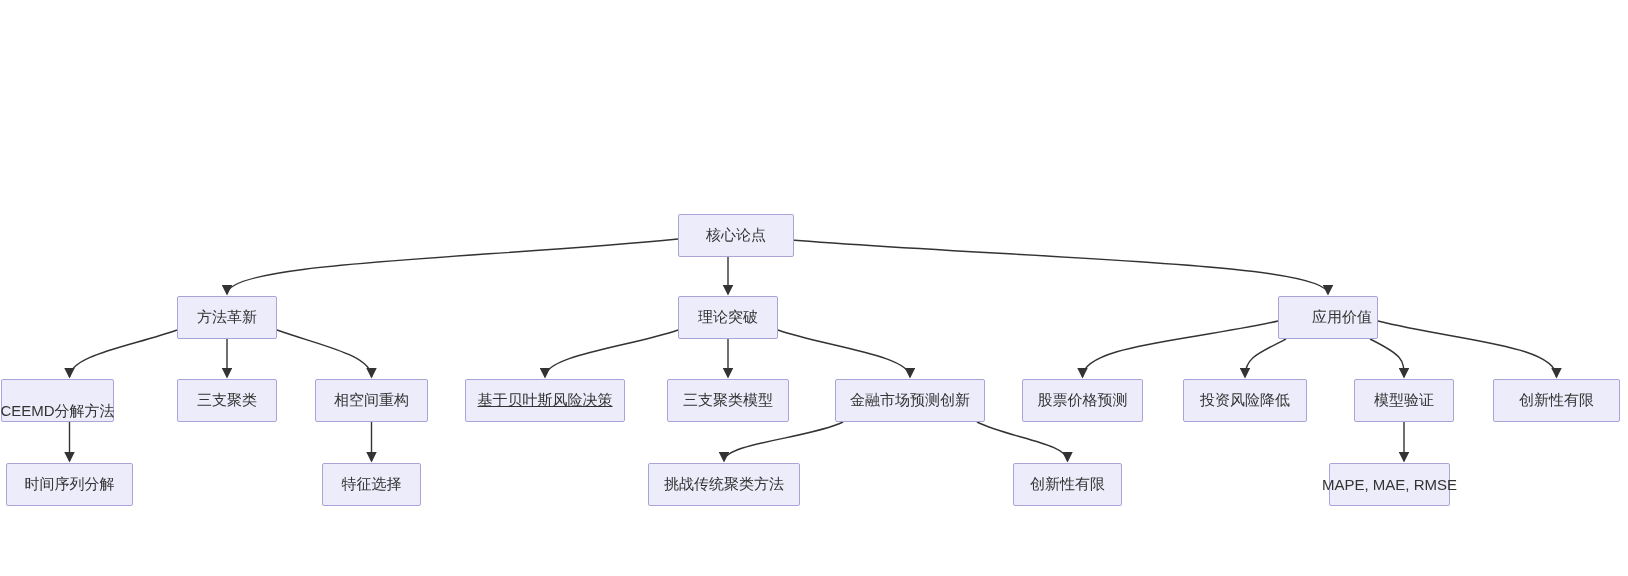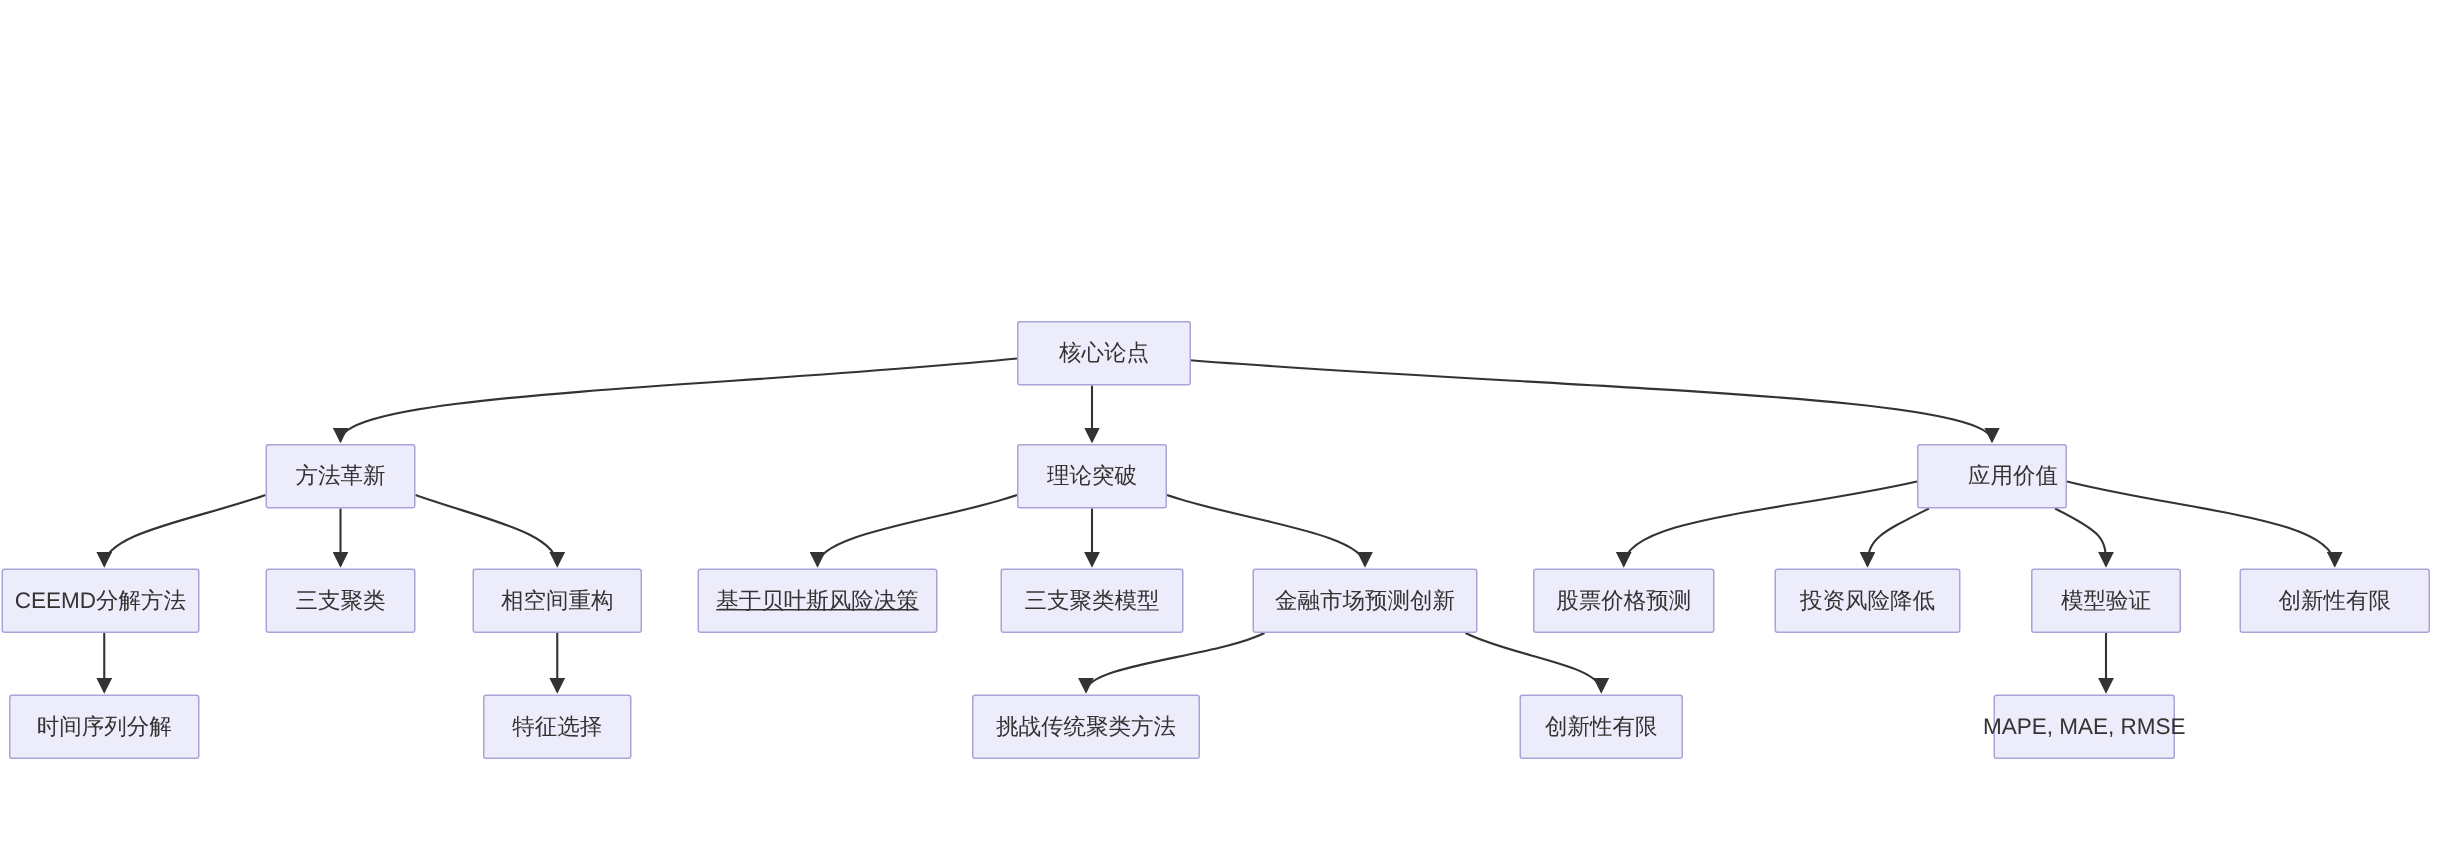--- a/index.html
+++ b/index.html
@@ -82,21 +82,21 @@
       </div>
       <div class="node" style="left: 177px; top: 296px; width: 100px;">
         <span class="node-label">方法革新</span>
       </div>
       <div class="node" style="left: 678px; top: 296px; width: 100px;">
         <span class="node-label">理论突破</span>
       </div>
       <div class="node" style="left: 1278px; top: 296px; width: 100px; padding-left: 28px;">
         <span class="node-label">应用价值</span>
       </div>
-      <div class="node" style="left: 1px; top: 379px; width: 132px;">
+      <div class="node" style="left: 1px; top: 379px; width: 113px; align-items: flex-end;">
         <span class="node-label">CEEMD分解方法</span>
       </div>
       <div class="node" style="left: 177px; top: 379px; width: 100px;">
         <span class="node-label">三支聚类</span>
       </div>
       <div class="node" style="left: 315px; top: 379px; width: 113px;">
         <span class="node-label">相空间重构</span>
       </div>
       <div class="node" style="left: 465px; top: 379px; width: 160px; text-decoration: underline;">
         <span class="node-label">基于贝叶斯风险决策</span>

